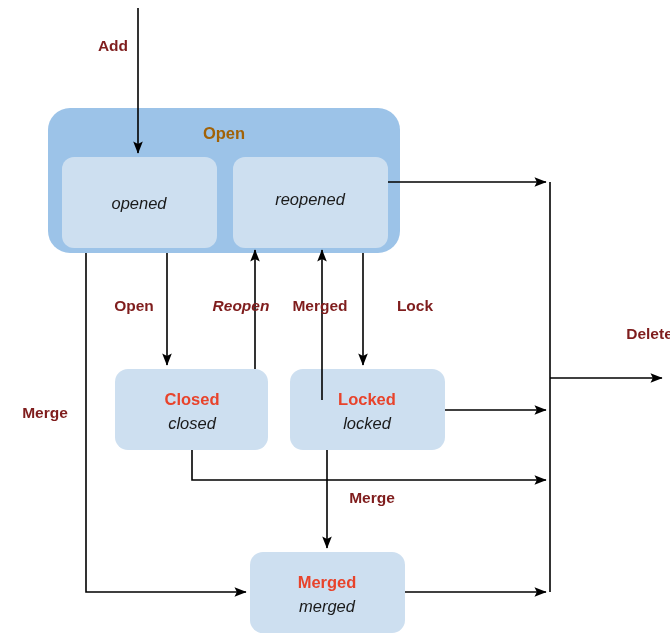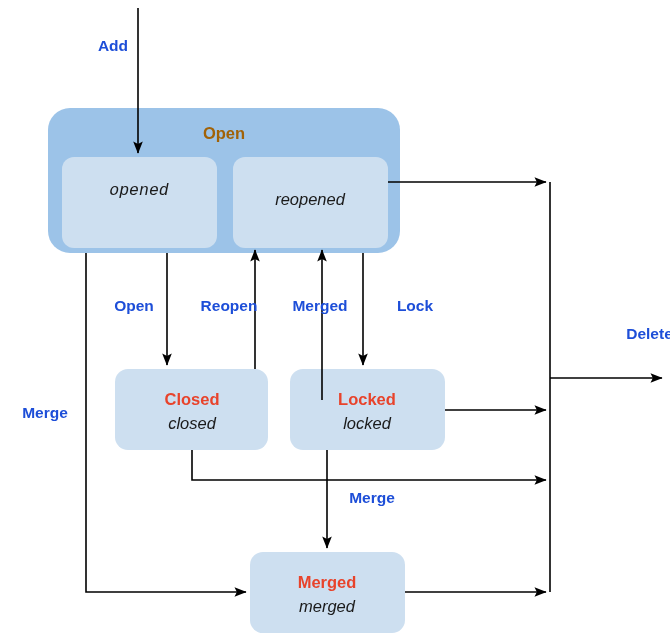--- a/index.html
+++ b/index.html
@@ -34,21 +34,21 @@
   }
   .state-rect {
     fill: #cddff0;
   }
   .lbl {
     position: absolute;
     white-space: nowrap;
     line-height: 1.12;
   }
   .edge-label {
-    color: #1d4ed8;
+    color: #7f1d1d;
     font-weight: bold;
     font-size: 15.5px;
     transform: translate(-50%, -50%);
   }
   .group-title {
     color: #a16207;
     font-weight: bold;
     font-size: 16.5px;
     transform: translate(-50%, -50%);
   }
@@ -116,35 +116,35 @@
 
     <path class="edge-line" d="M445,410 L546,410" marker-end="url(#arrowhead)"></path>
 
     <path class="edge-line" d="M192,450 L192,480 L546,480" marker-end="url(#arrowhead)"></path>
 
     <path class="edge-line" d="M405,592 L546,592" marker-end="url(#arrowhead)"></path>
   </svg>
 
   <div class="lbl group-title" style="left:224px; top:133px;">Open</div>
 
-  <div class="lbl state-code-only" style="left:139px; top:191px;font-family:Liberation Mono, monospace;">opened</div>
+  <div class="lbl state-code-only" style="left:139px; top:203px;">opened</div>
 
   <div class="lbl state-code-only" style="left:310px; top:199px;">reopened</div>
 
   <div class="lbl state-title" style="left:192px; top:399px;">Closed</div>
   <div class="lbl state-code" style="left:192px; top:423px;">closed</div>
 
   <div class="lbl state-title" style="left:367px; top:399px;">Locked</div>
   <div class="lbl state-code" style="left:367px; top:423px;">locked</div>
 
   <div class="lbl state-title" style="left:327px; top:582px;">Merged</div>
   <div class="lbl state-code" style="left:327px; top:606px;">merged</div>
 
   <div class="lbl edge-label" style="left:113px; top:46px;">Add</div>
   <div class="lbl edge-label" style="left:134px; top:306px;">Open</div>
-  <div class="lbl edge-label" style="left:229px; top:306px;">Reopen</div>
+  <div class="lbl edge-label" style="left:241px; top:306px;font-style:italic;">Reopen</div>
   <div class="lbl edge-label" style="left:320px; top:306px;">Merged</div>
   <div class="lbl edge-label" style="left:415px; top:306px;">Lock</div>
   <div class="lbl edge-label" style="left:45px; top:413px;">Merge</div>
   <div class="lbl edge-label" style="left:372px; top:498px;">Merge</div>
   <div class="lbl edge-label" style="left:626px; top:334px;padding-left:47px;">Delete</div>
 
 </div>
 
 </body></html>

